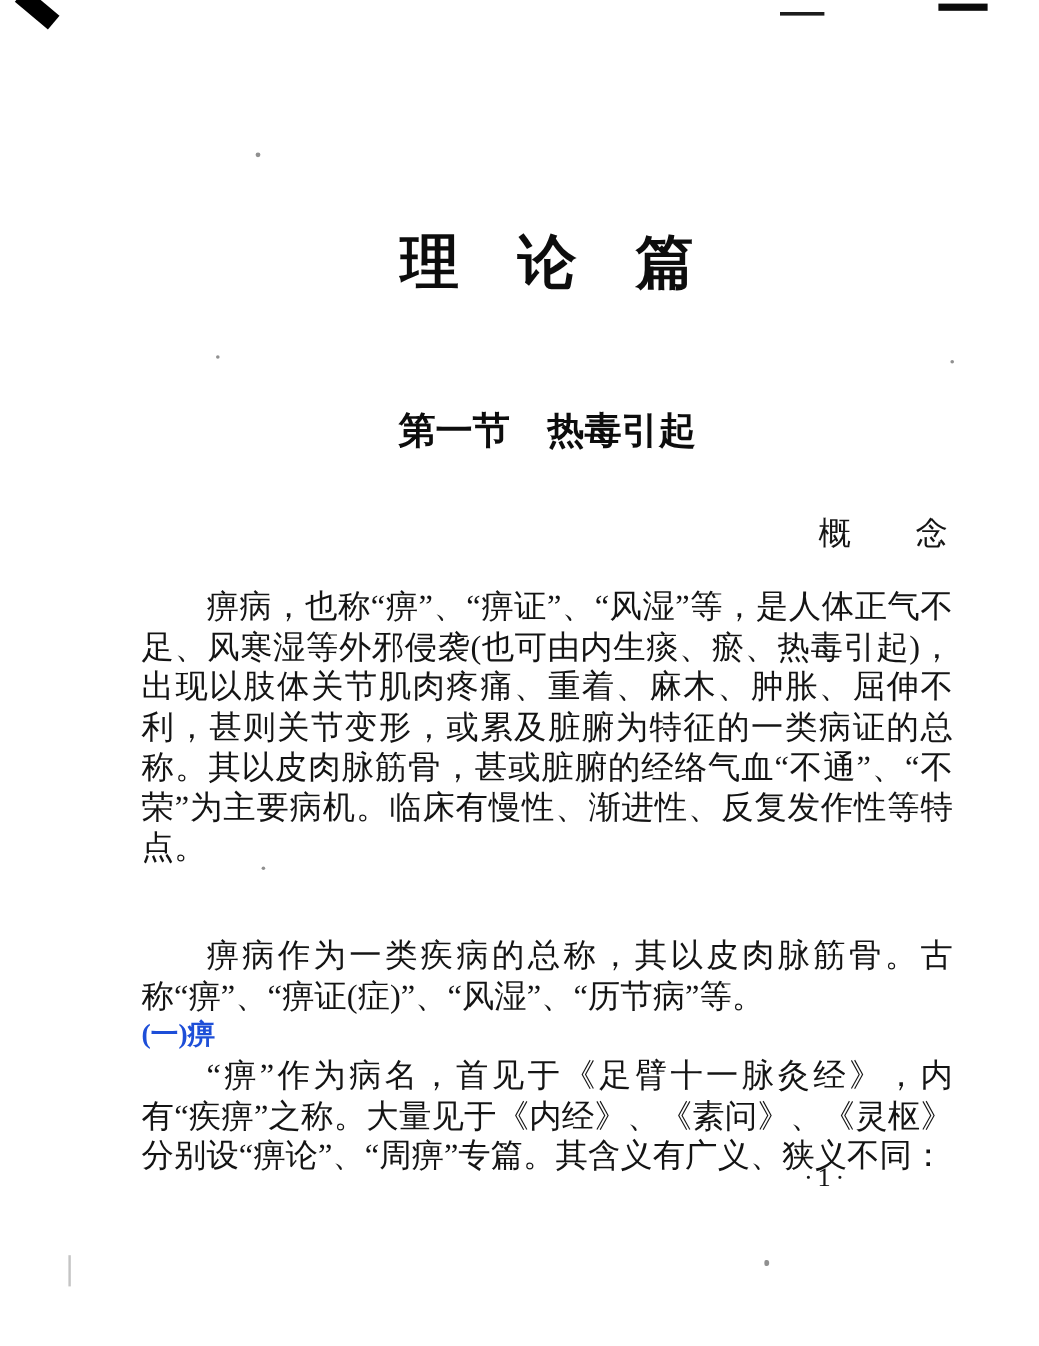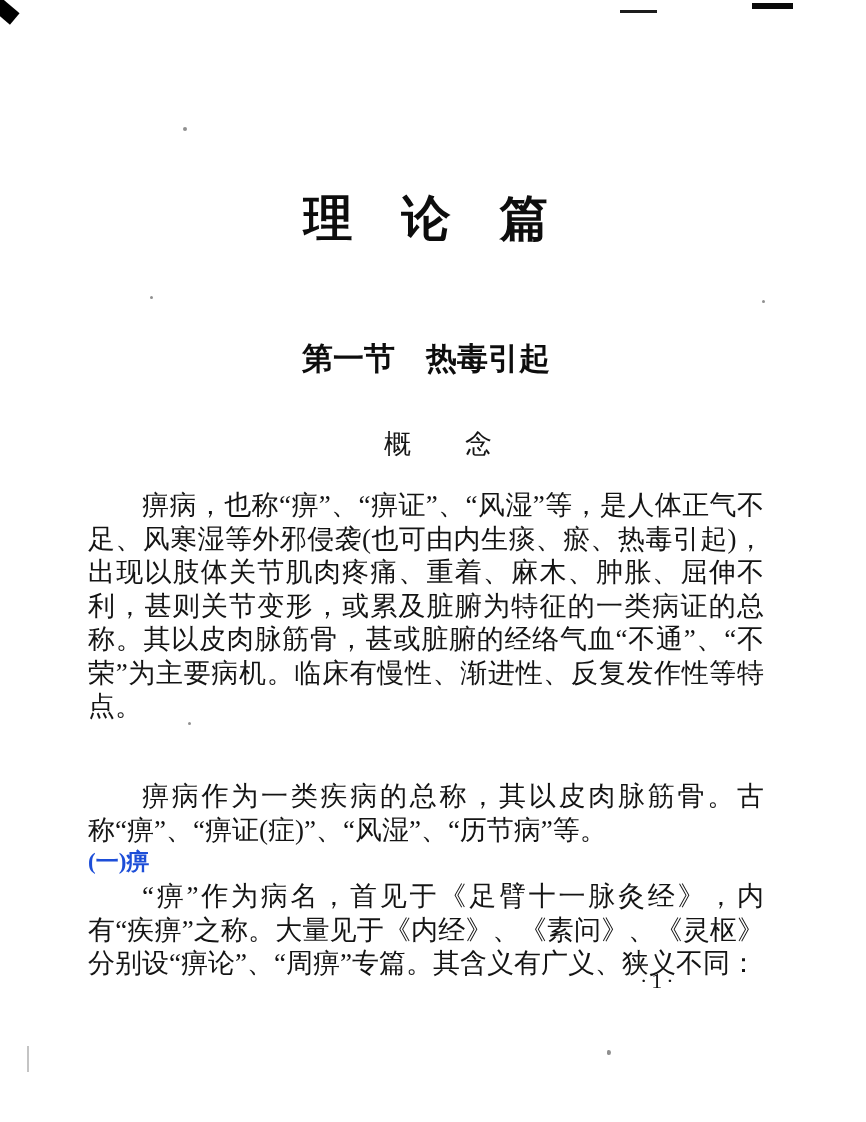--- a/index.html
+++ b/index.html
@@ -11,20 +11,21 @@
     height: 1122px;
     background: #ffffff;
     position: relative;
     overflow: hidden;
     font-family: "Liberation Serif", "DejaVu Serif", serif;
     color: #161616;
   }
   .page {
     position: absolute;
     inset: 0;
+    margin-left: 30px;
   }
   .main-title {
     position: absolute;
     top: 186px;
     left: 88px;
     width: 676px;
     text-align: center;
     font-size: 49px;
     font-weight: bold;
     color: #0d0d0d;
@@ -36,23 +37,23 @@
     left: 88px;
     width: 676px;
     text-align: center;
     font-size: 31px;
     font-weight: bold;
     color: #0d0d0d;
     white-space: pre;
   }
   .sub-heading {
     position: absolute;
-    left: 100px;
+    left: 84px;
     width: 676px;
-    text-align: center;
+    text-align: right;
     font-size: 27px;
     font-weight: 500;
     color: #151515;
     white-space: pre;
   }
   .concept-heading { top: 426px; }
   .evolution-heading { top: 714px; }
   .text-block {
     position: absolute;
     left: 88px;

